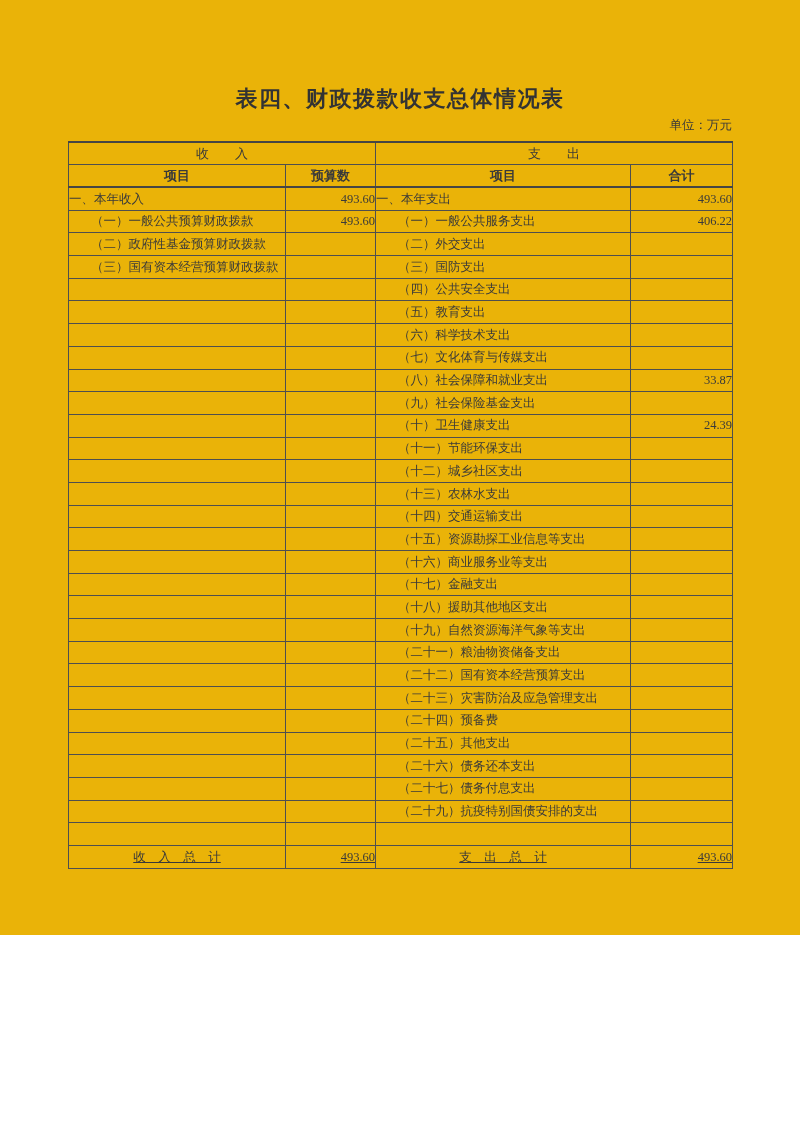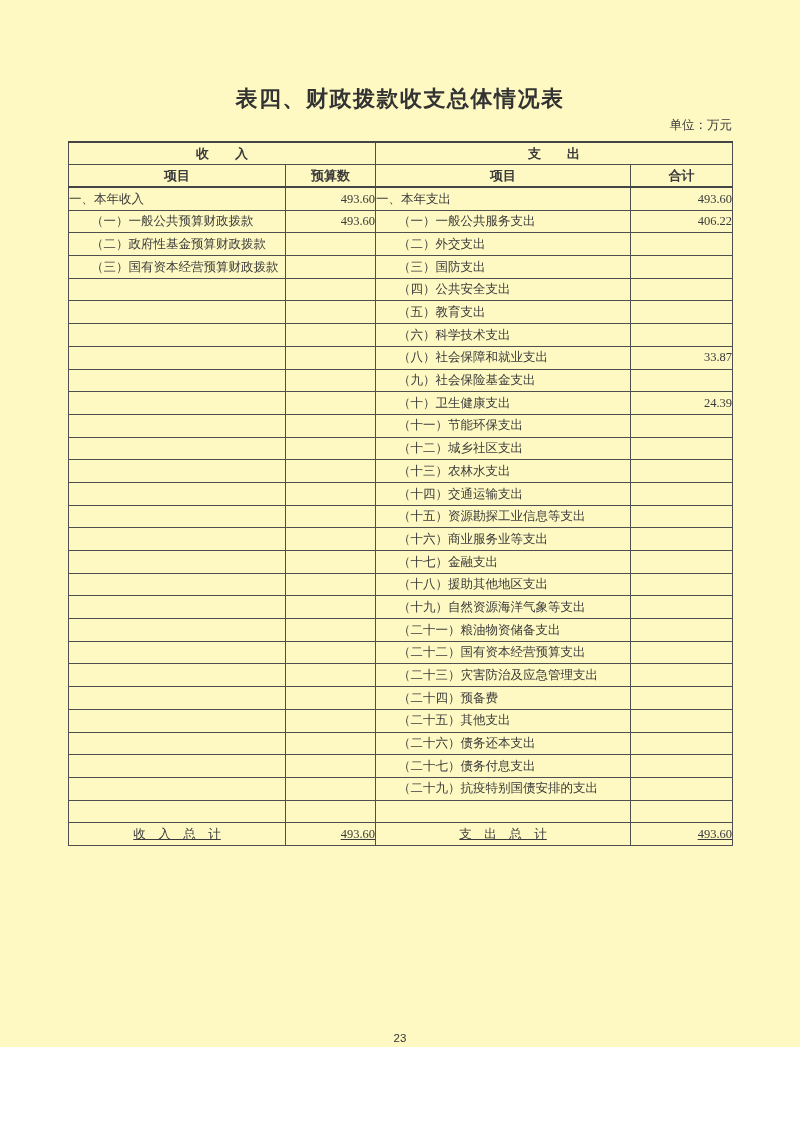--- a/index.html
+++ b/index.html
@@ -1,17 +1,17 @@
 <!DOCTYPE html>
 <html><head>
 <meta charset="utf-8">
 <style>
   html,body{margin:0;padding:0;background:#ffffff;}
   .page{
-    position:relative;width:800px;height:1047px;background:#fef9c3;
+    position:relative;width:800px;height:935px;background:#eab308;
     font-family:"Liberation Serif","DejaVu Serif",serif;color:#3a3a3a;
     overflow:hidden;
   }
   .doc-title{
     position:absolute;top:84px;left:0;width:800px;margin:0;
     text-align:center;font-size:22px;font-weight:700;letter-spacing:1.5px;
     color:#333333;
   }
   .unit-label{
     position:absolute;top:117px;right:68px;font-size:12.5px;color:#3a3a3a;text-align:right;
@@ -20,21 +20,21 @@
     position:absolute;top:141px;left:68px;width:664px;
     border-collapse:collapse;table-layout:fixed;
   }
   table.budget th,table.budget td{
     border:1px solid #4f4f4f;
     font-size:12.5px;line-height:1;vertical-align:middle;
     padding:0;white-space:nowrap;overflow:hidden;
     color:#3a3a3a;font-weight:normal;
   }
   tr.group-row th{
-    height:21px;text-align:center;font-weight:700;
+    height:21px;text-align:center;font-weight:400;
     border-top:2px solid #454545;font-size:13px;margin-left:44px;
   }
   tr.col-row th{
     height:21px;text-align:center;font-weight:700;
     border-bottom:2px solid #454545;font-size:13px;
   }
   tbody td{height:21.7px;}
   td.item{text-align:left;padding-left:9px;}
   td.item.sub{padding-left:22px;}
   td.num{text-align:right;padding-right:7px;}
@@ -117,20 +117,26 @@
         </tr>
         <tr>
           <td class="item"></td>
           <td class="num"></td>
           <td class="item sub">（六）科学技术支出</td>
           <td class="num"></td>
         </tr>
         <tr>
           <td class="item"></td>
           <td class="num"></td>
+          <td class="item sub">（七）文化体育与传媒支出</td>
+          <td class="num"></td>
+        </tr>
+        <tr>
+          <td class="item"></td>
+          <td class="num"></td>
           <td class="item sub">（八）社会保障和就业支出</td>
           <td class="num">33.87</td>
         </tr>
         <tr>
           <td class="item"></td>
           <td class="num"></td>
           <td class="item sub">（九）社会保险基金支出</td>
           <td class="num"></td>
         </tr>
         <tr>

